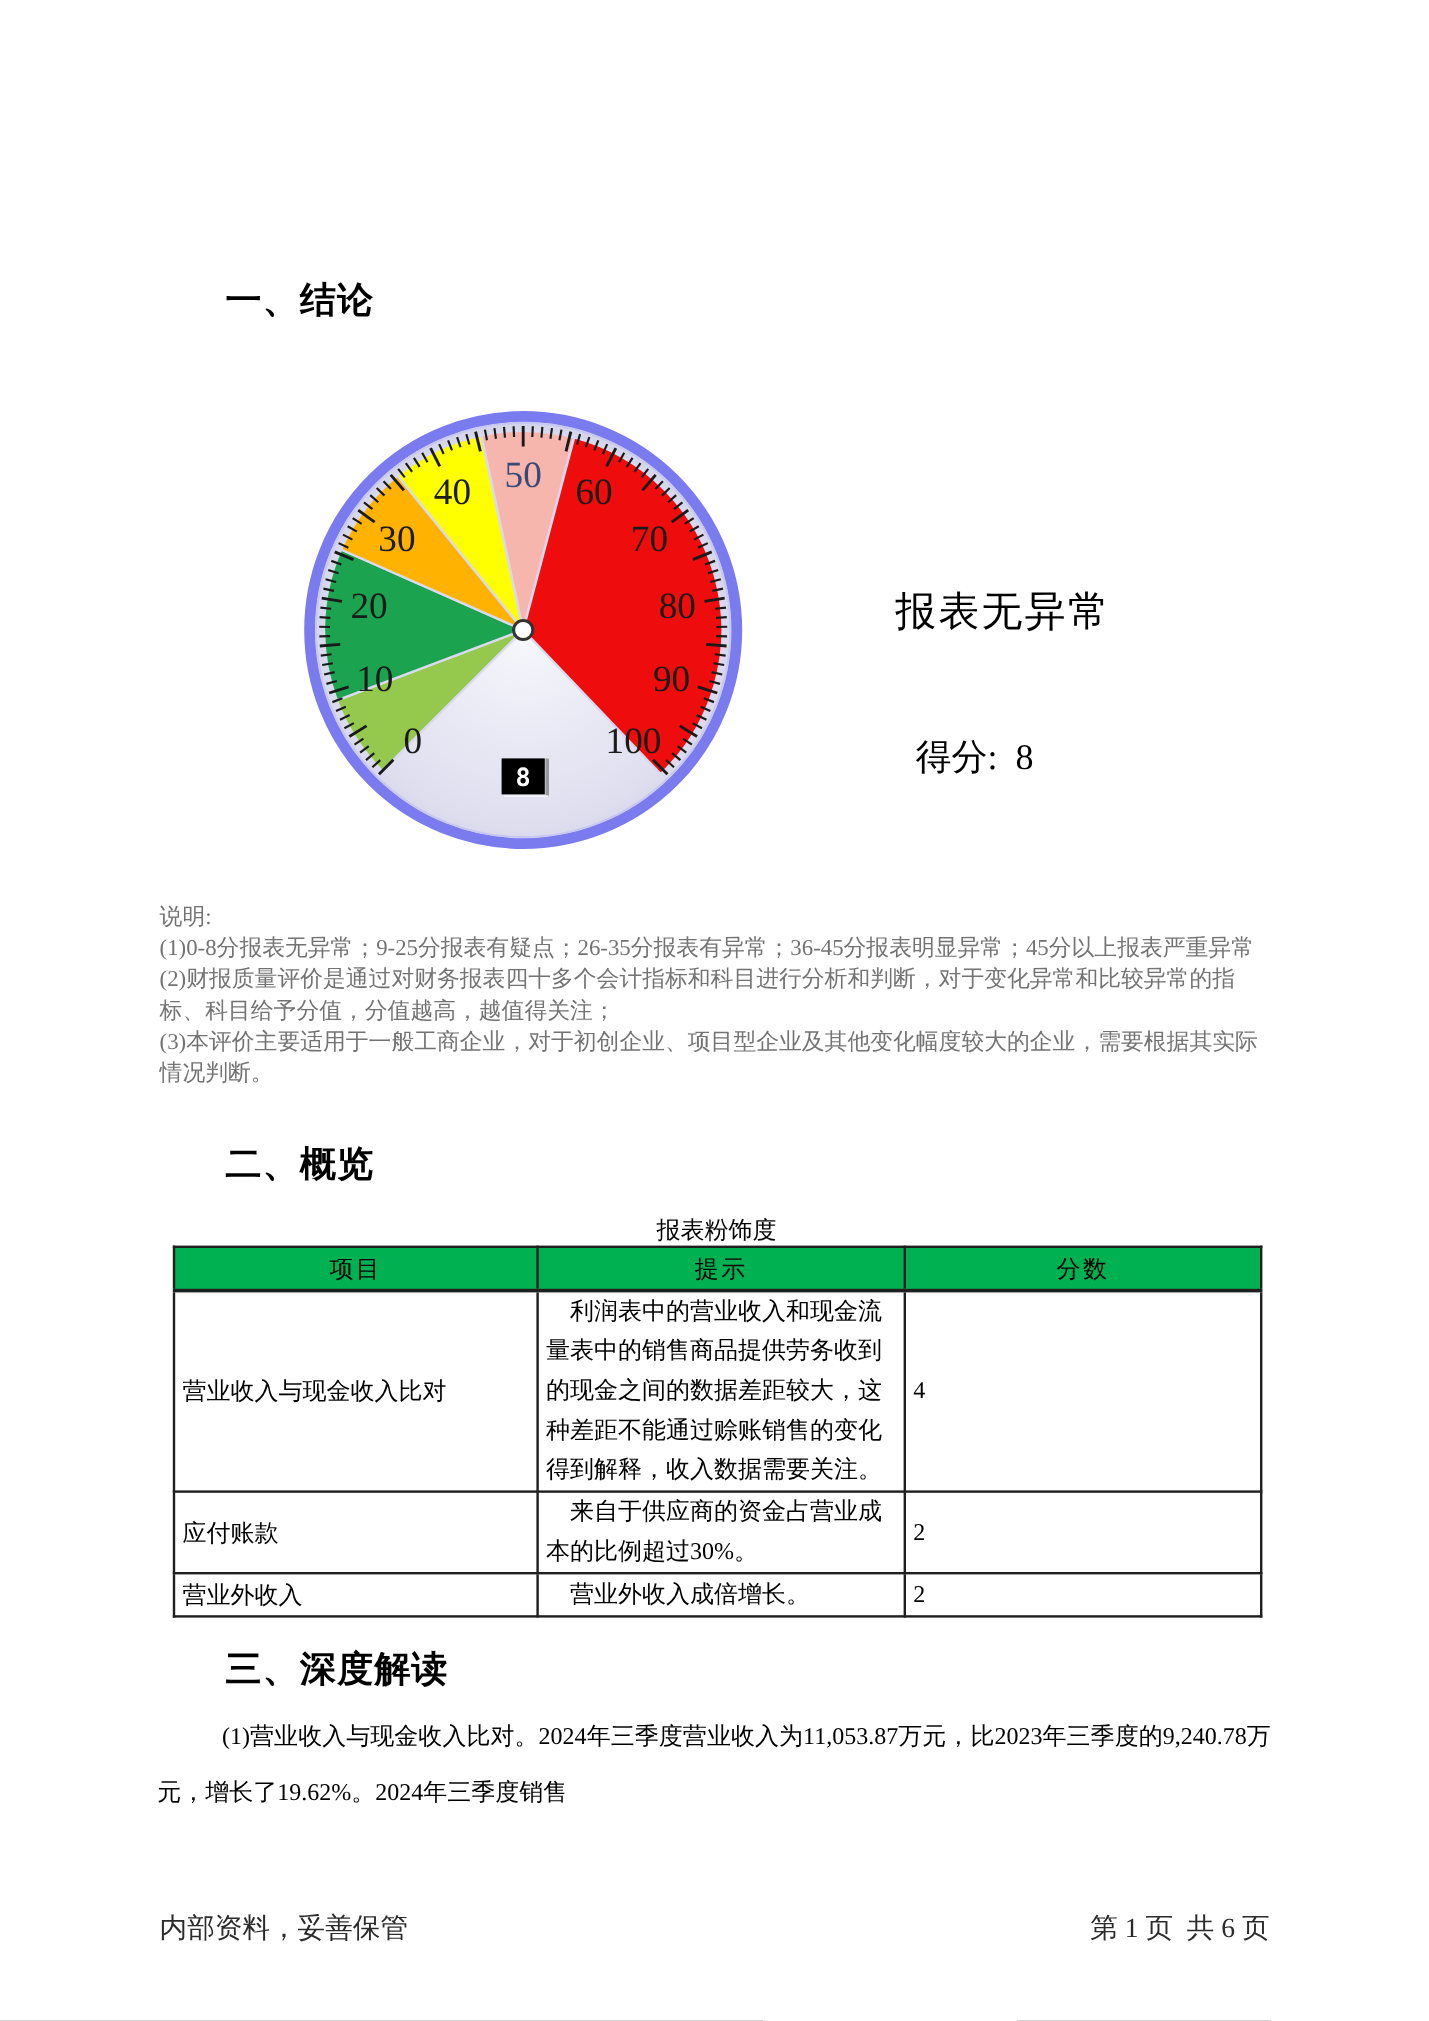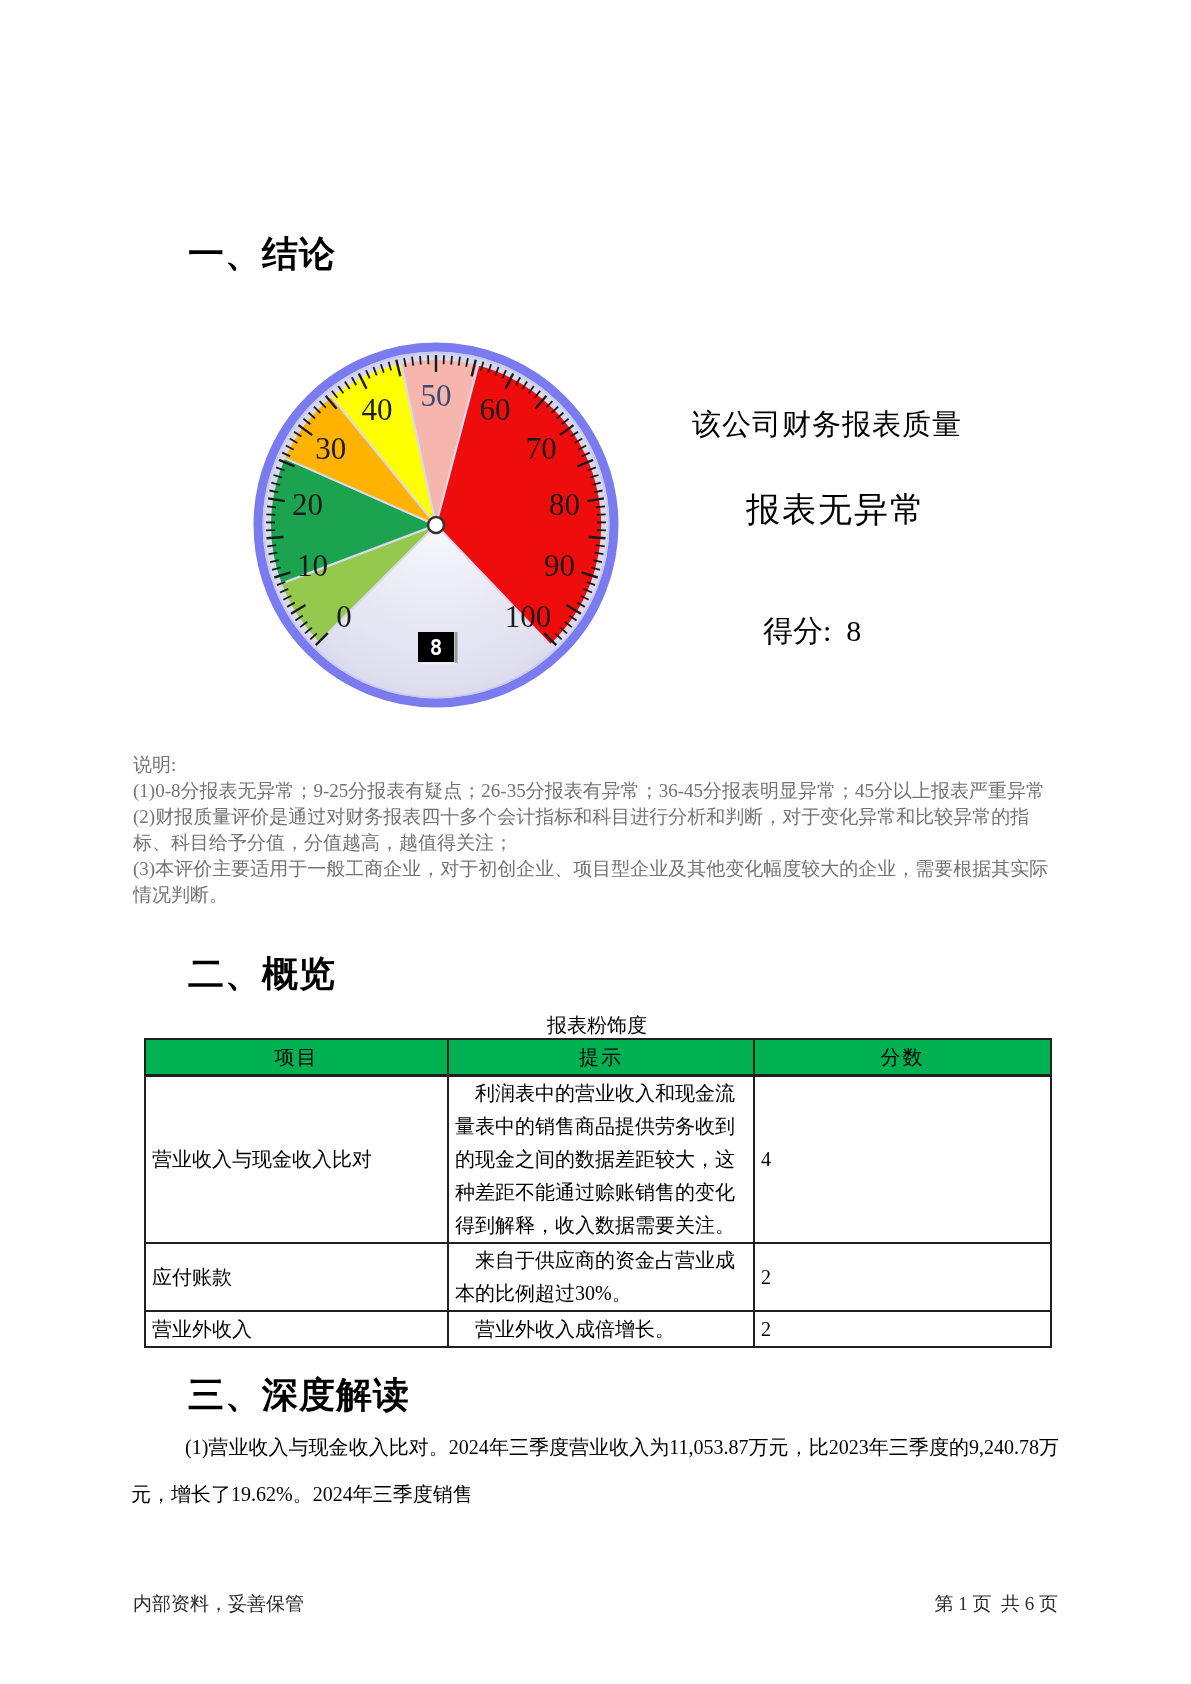--- a/index.html
+++ b/index.html
@@ -9,21 +9,21 @@
     font-family:"Liberation Serif", serif; color:#000;
   }
   .abs{position:absolute;}
   .report-title{
     top:140px; left:0; width:1191px; text-align:center;
     font-family:"Liberation Sans", sans-serif; font-weight:700; font-size:35px;
     letter-spacing:1px;
   }
   .sec-heading{
     left:188px; font-family:Liberation Sans, sans-serif;
-    font-weight:700; font-size:36px; letter-spacing:1px;
+    font-weight:700; font-size:30px; letter-spacing:1px;
   }
   .gauge-wrap{ top:335px; left:246px; width:380px; height:380px; }
   .glab{ font:31px "Liberation Serif", serif; }
   .gval{ font:700 21px "DejaVu Sans Mono", monospace; fill:#ffffff; }
   .quality-line{ font-size:29px; letter-spacing:1px; }
   .verdict-line{ font-size:34px; letter-spacing:2px; }
   .score-line{ font-size:30px; white-space:pre; }
   .notes{
     top:752px; left:133px; width:928px;
     font-size:19px; line-height:26px; color:#737373;
@@ -39,21 +39,21 @@
     border-bottom:3px solid #1f1f1f; letter-spacing:2px;
   }
   table.overview td{ padding:0 6px; vertical-align:middle; }
   td.cell-item{ padding-left:10px; }
   td.cell-hint{ line-height:33px; }
   td.cell-score{ padding-left:12px; }
   .deep-paragraph{
     top:1424px; left:131px; width:928px;
     font-size:20px; line-height:47px; text-indent:54px; text-align:justify;
   }
-  .footer{ top:1591px; font-size:19px; color:#2b2b2b; }
+  .footer{ top:1591px; font-size:23px; color:#2b2b2b; }
   .footer-left{ left:133px; }
   .footer-right{ left:700px; width:358px; text-align:right; white-space:pre; }
 </style>
 </head>
 <body>
 
 <div class="page">
 
 
   <div class="abs sec-heading" style="top:230px;">一、结论</div>
@@ -191,21 +191,20 @@
         </g>
         <circle cx="190" cy="190" r="178" fill="none" stroke="#7B7BF0" stroke-width="9"></circle>
         <circle cx="190" cy="190" r="172.5" fill="none" stroke="#C7C7F6" stroke-width="1.5"></circle>
         <circle cx="190" cy="190" r="8" fill="#fff" stroke="#333" stroke-width="2.5"></circle>
         <rect x="172" y="297" width="36" height="30" fill="#000000"></rect>
         <line x1="210" y1="297" x2="210" y2="329" stroke="#999" stroke-width="3"></line>
         <line x1="174" y1="328.5" x2="211" y2="328.5" stroke="#F2F2F8" stroke-width="1.5"></line>
         <text class="gval" x="190" y="313" text-anchor="middle" dominant-baseline="central" fill="#FFFFFF">8</text>
       </svg></div>
 
-  <div class="abs quality-line" style="top:405px; left:692px;">该公司财务报表质量</div>
   <div class="abs verdict-line" style="top:487px; left:746px;">报表无异常</div>
   <div class="abs score-line" style="top:611px; left:763px;">得分:  8</div>
 
   <div class="abs notes">
     <div>说明:</div>
     <div>(1)0-8分报表无异常；9-25分报表有疑点；26-35分报表有异常；36-45分报表明显异常；45分以上报表严重异常</div>
     <div>(2)财报质量评价是通过对财务报表四十多个会计指标和科目进行分析和判断，对于变化异常和比较异常的指标、科目给予分值，分值越高，越值得关注；</div>
     <div>(3)本评价主要适用于一般工商企业，对于初创企业、项目型企业及其他变化幅度较大的企业，需要根据其实际情况判断。</div>
   </div>
 

